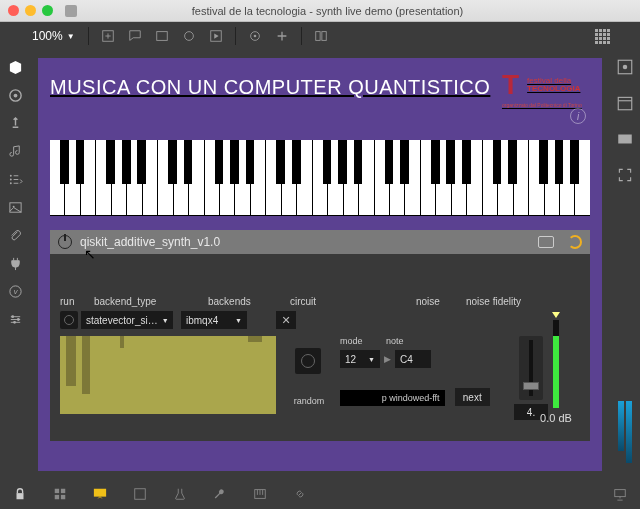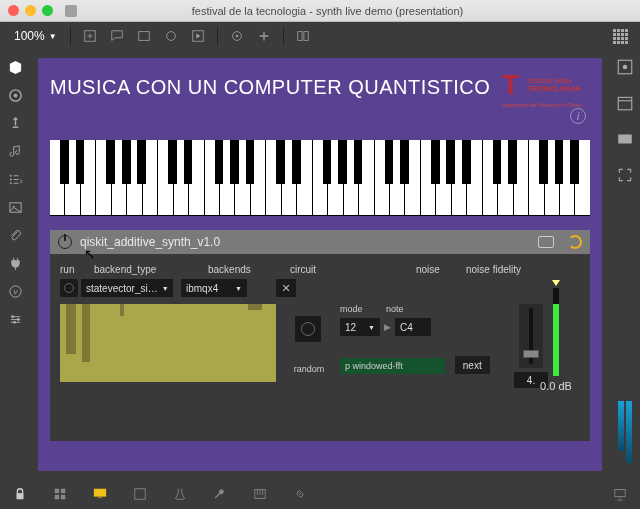--- a/index.html
+++ b/index.html
@@ -7,21 +7,21 @@
 
 
 .titlebar { height:22px; background:linear-gradient(#e8e8e8,#dcdcdc); display:flex; align-items:center; padding:0 8px; font-size:11px; color:#4a4a4a; border-bottom:1px solid #bcbcbc;}
 .traffic { display:flex; gap:6px; margin-right:12px;}
 .tl { width:11px; height:11px; border-radius:50%; }
 .tl.red{background:#ff5f57;} .tl.yel{background:#febc2e;} .tl.grn{background:#28c840;}
 .titlebar .ttl { flex:1; text-align:center; padding-right:60px;}
 .tb-icon { width:12px; height:12px; background:#a0a0a0; border-radius:2px; margin-right:6px; display:inline-block;}
 
 
-.topbar { height:28px; background:#3b3b3b; display:flex; align-items:center; padding:0 8px; gap:3px; }
+.topbar { height:28px; background:#3b3b3b; display:flex; align-items:center; padding:0 26px; gap:3px; }
 .zoom { color:#fff; font-size:12px; padding:2px 6px; display:flex; align-items:center; gap:4px; }
 .zoom .tri { font-size:8px; }
 .vsep { width:1px; height:18px; background:#222; margin:0 4px;}
 .tbtn { width:24px; height:20px; display:flex; align-items:center; justify-content:center; color:#9a9a9a; cursor:pointer;}
 .tbtn svg { width:14px; height:14px; }
 .spacer { flex:1; }
 .gridic { display:grid; grid-template-columns:repeat(4,3px); grid-template-rows:repeat(4,3px); gap:1px; }
 .gridic span{background:#aaa;}
 
 
@@ -37,21 +37,21 @@
 .meterbar { width:6px; background:linear-gradient(to top,#0a4a6a 0%,#1aa0d8 100%); }
 
 
 .bottombar { position:absolute; bottom:0; left:0; right:0; height:30px; background:#3b3b3b; display:flex; align-items:center; padding:0 10px; gap:20px;}
 .bottombar .bitem{ width:20px; height:20px; display:flex; align-items:center; justify-content:center; color:#aaa;}
 .bottombar .bitem.active svg{fill:#f0c018;}
 .bottombar .lock{color:#ccc;}
 
 
 .canvas { position:absolute; left:30px; right:30px; top:50px; bottom:30px; background:#3b3b3b; padding:8px; }
-.slide { width:100%; height:100%; background:#5b4191; position:relative; padding:12px 12px 6px 12px; overflow:hidden;}
+.slide { width:100%; height:100%; background:#5b4191; position:relative; padding:12px 12px 6px 12px; overflow:hidden;text-decoration:underline;}
 
 
 .slideheader { display:flex; align-items:flex-start; justify-content:space-between; }
 .stitle { color:#fff; font-size:20px; font-weight:400; letter-spacing:0.5px; padding-top:6px;}
 .logo { width:88px; height:44px; display:flex; flex-direction:column; align-items:flex-start; color:#d03838; font-size:8px; line-height:1.1;}
 .logo .lT { font-size:28px; font-weight:700; color:#b8283a; margin-right:4px; float:left;}
 .logo .row1{display:flex;align-items:center;gap:4px;}
 .logo .ltxt strong{color:#c33;}
 .info { position:absolute; top:50px; right:16px; width:16px; height:16px; border-radius:50%; border:1px solid rgba(255,255,255,0.4); color:rgba(255,255,255,0.5); font-size:10px; font-style:italic; display:flex; align-items:center; justify-content:center;}
 
@@ -63,21 +63,21 @@
 
 
 .synth { position:absolute; top:172px; left:12px; right:12px; bottom:30px; background:#393939; }
 .synthhead { height:24px; background:#7a7a7a; display:flex; align-items:center; padding:0 8px; gap:8px; font-size:12px; color:#e8e8e8;}
 .power { width:14px; height:14px; border:1.5px solid #222; border-radius:50%; position:relative;}
 .power:before{content:"";position:absolute;top:-2px;left:5px;width:2px;height:7px;background:#222;}
 .cursor { position:absolute; left:46px; top:188px; font-size:14px; color:#000; z-index:50;}
 .camera { margin-left:auto; width:16px; height:12px; border:1px solid #ccc; border-radius:2px;}
 .swoosh { width:14px; height:14px; border:2px solid #f0b020; border-radius:50%; border-left-color:transparent; margin-left:6px;}
 
-.synthbody { padding:8px 10px; position:relative; height:calc(100% - 24px);}
+.synthbody { padding:8px 10px; position:relative; height:calc(100% - 24px);margin-top:32px;}
 .hdrrow { display:flex; font-size:10px; color:#d0d0d0; height:14px; align-items:center;}
 .hdrrow > div { text-align:left; }
 .h-run{width:34px;} .h-bt{width:112px;} .h-bk{width:82px;margin-left:2px;} .h-ct{width:126px;} .h-ns{width:50px;text-align:center;} .h-nf{width:80px;text-align:center;}
 
 .ctlrow { display:flex; height:20px; margin-top:2px; gap:3px; align-items:center;}
 .orb { width:18px; height:18px; background:#1a1a1a; border-radius:2px; display:flex; align-items:center; justify-content:center;}
 .orb span{width:10px;height:10px;border:1px solid #666;border-radius:50%;}
 .dd { height:18px; background:#1a1a1a; color:#ddd; font-size:10px; display:flex; align-items:center; padding:0 5px; position:relative; overflow:hidden;}
 .dd .tri{font-size:7px; margin-left:auto; padding-left:4px;}
 .dd.sv{width:92px;} .dd.bk{width:66px;} .dd.ct{width:104px;}
@@ -88,21 +88,21 @@
 .vbar { position:absolute; top:0; background:#7d7838;}
 .vb1{left:6px;width:10px;height:50px;} .vb2{left:22px;width:8px;height:58px;}
 .vb3{left:60px;width:4px;height:12px;} .vb4{left:188px;width:14px;height:6px;}
 
 .midcol { width:150px; display:flex; flex-direction:column; gap:4px; position:relative;}
 .rndorb{ width:32px; }
 .rndlbl{ font-size:9px; color:#ccc; position:absolute; top:22px; left:1px;}
 .midhdr { display:flex; font-size:9px; color:#ccc; }
 .midhdr .mh1{width:46px;} .midhdr .mh2{width:46px;}
 .dd.mode{width:40px;} .dd.note{width:36px;}
-.pfft { width:106px; height:16px; background:#14532d; color:#ccc; font-size:9px; display:flex; align-items:center; padding:0 5px; margin-top:18px;}
+.pfft { width:106px; height:16px; background:#000000; color:#ccc; font-size:9px; display:flex; align-items:center; padding:0 5px; margin-top:18px;justify-content:flex-end;}
 .nextbtn{ width:36px; height:18px; background:#1e1e1e; color:#ddd; font-size:10px; display:flex; align-items:center; justify-content:center; margin-top:16px;}
 
 .nfcol { width:66px; display:flex; flex-direction:column; align-items:center; gap:4px;}
 .vslider { width:24px; height:64px; background:#2a2a2a; position:relative; border-radius:2px;}
 .vslider .track{position:absolute;left:10px;top:4px;bottom:4px;width:4px;background:#111;}
 .vslider .thumb{position:absolute;left:4px;width:16px;height:8px;background:#888;border:1px solid #555;top:46px;}
 .nfval { width:34px; height:16px; background:#1a1a1a; color:#ddd; font-size:10px; display:flex; align-items:center; justify-content:center;}
 
 .levelcol { position:absolute; right:6px; top:26px; width:56px; display:flex; flex-direction:column; align-items:center;}
 .levtri { width:0;height:0;border-left:4px solid transparent;border-right:4px solid transparent;border-top:6px solid #ff8;}

